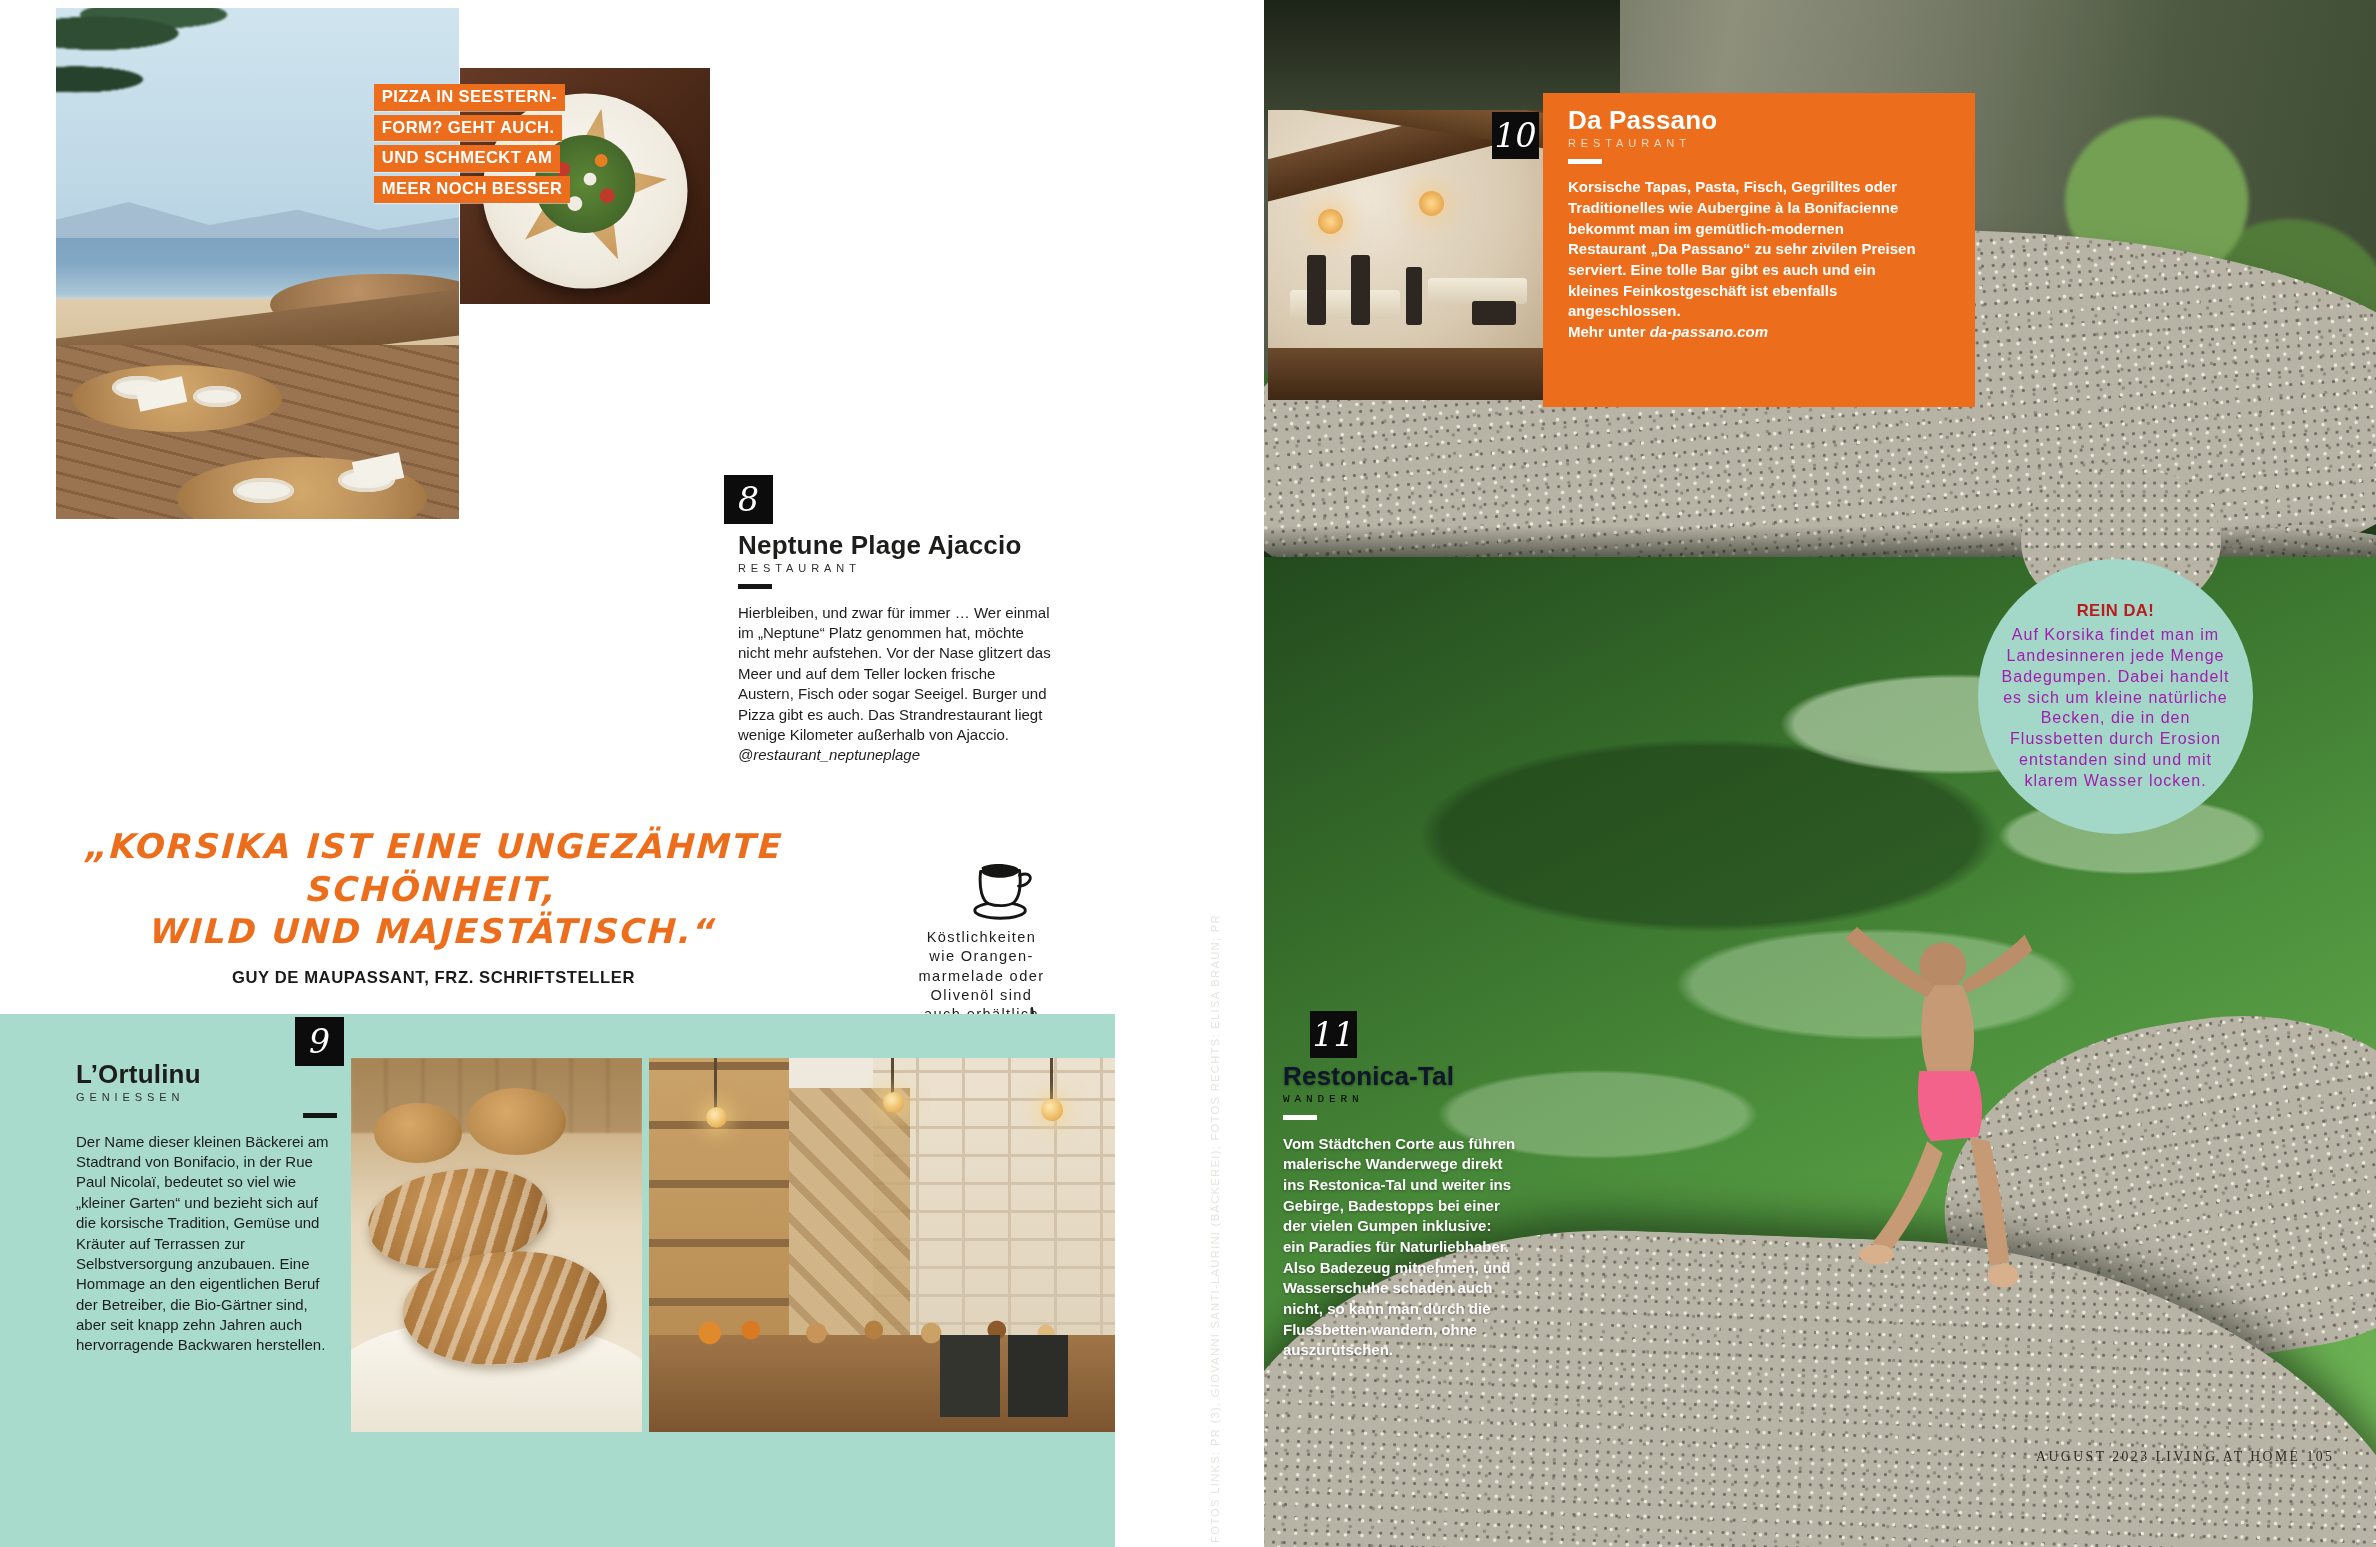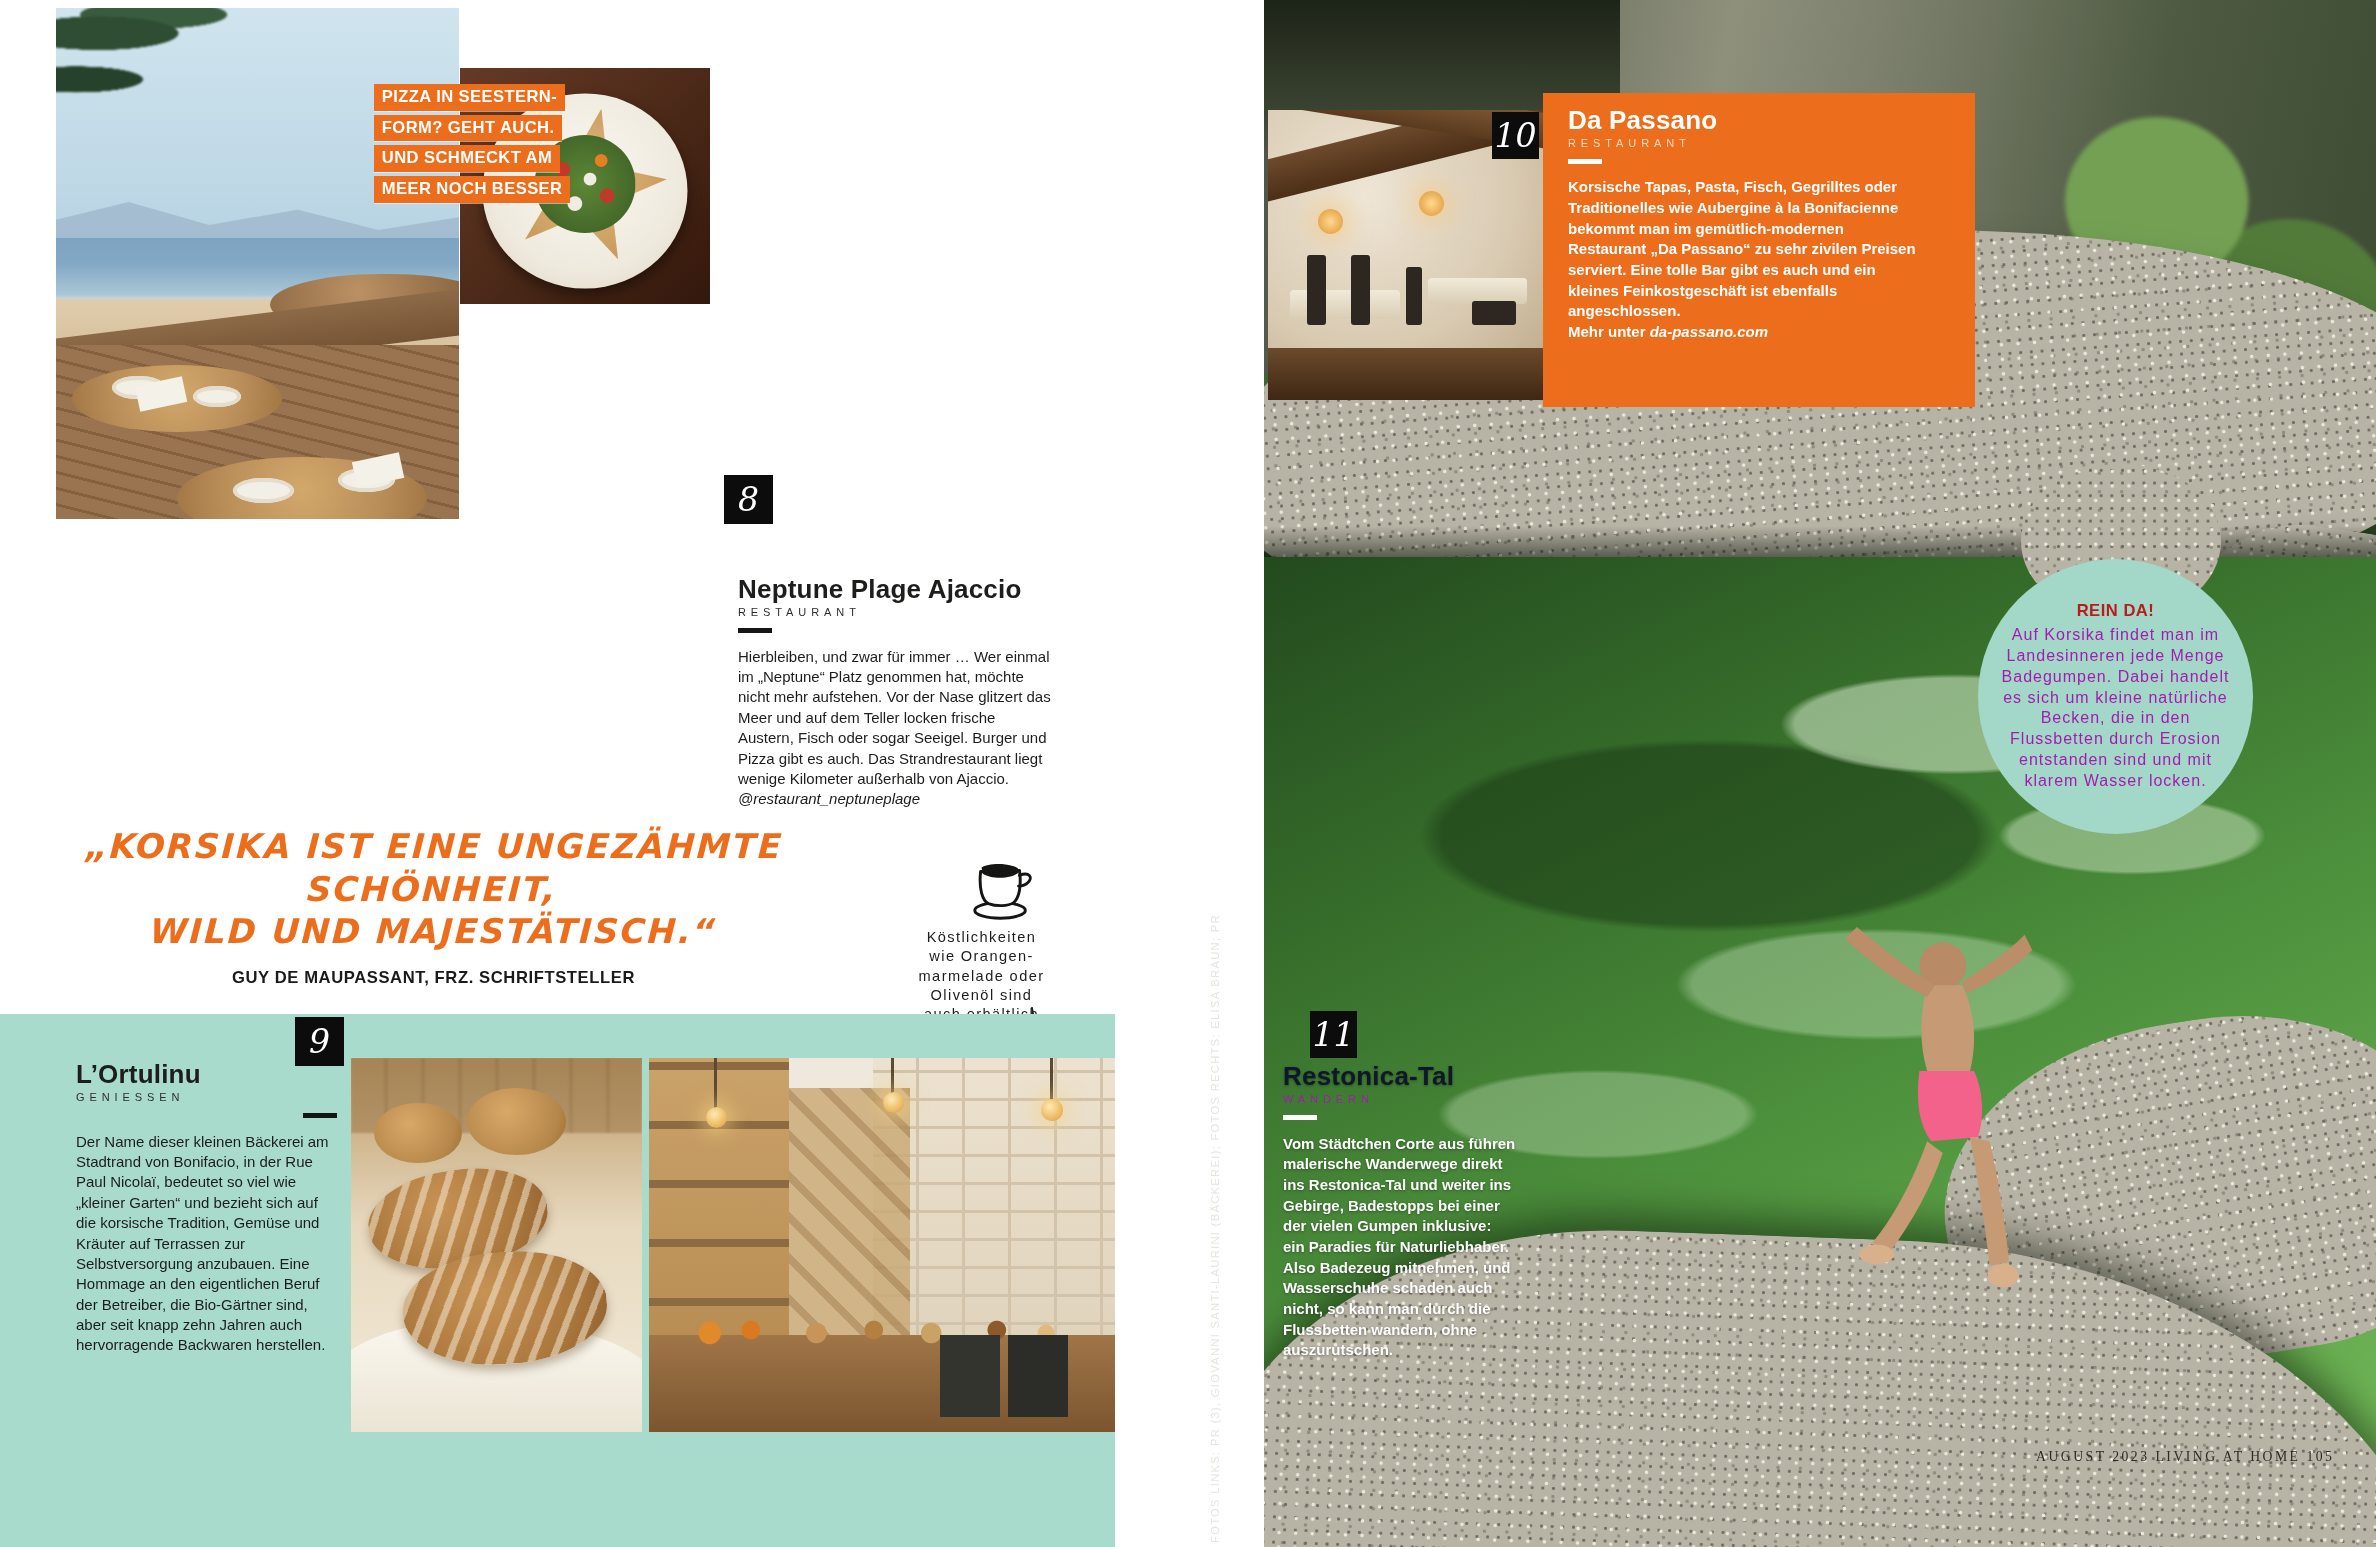--- a/index.html
+++ b/index.html
@@ -67,21 +67,21 @@
     border-radius:50%;
     background:
       radial-gradient(circle at 28% 35%,#c0392b 6.8px,transparent 7.8px),
       radial-gradient(circle at 66% 26%,#e67e22 5.9px,transparent 6.8px),
       radial-gradient(circle at 72% 62%,#c0392b 6.8px,transparent 7.8px),
       radial-gradient(circle at 40% 70%,#f0ece2 6.8px,transparent 7.8px),
       radial-gradient(circle at 55% 45%,#f0ece2 5.9px,transparent 6.8px),
       radial-gradient(circle at 20% 60%,#e67e22 4.9px,transparent 5.9px),
       radial-gradient(circle at 50% 50%,#5d8736,#45682a 70%,#39571f);}
 
-  .neptune-block{left:738px;top:532px;width:314px;margin-top:44px;}
+  .neptune-block{left:738px;top:532px;width:314px;}
   .badge-8{left:724px;top:475px;width:49px;height:49px;}
 
   .quote-wrap{left:29px;top:825px;width:809px;text-align:center;}
   .quote-line{
     font-family:"DejaVu Sans",sans-serif;font-weight:bold;font-style:italic;
     color:#ec6e1d;font-size:34px;letter-spacing:2px;line-height:1.25;transform:skewX(-3deg);}
   .quote-attr{font-weight:bold;font-size:16.6px;letter-spacing:0.6px;margin-top:15.6px;color:#1a1a18;}
 
   .cup-wrap{left:967px;top:854px;width:70px;height:70px;}
   .sidenote{left:889px;top:928px;width:185px;text-align:center;
@@ -200,21 +200,21 @@
 
   .teal-circle{left:1978px;top:559px;width:275px;height:275px;border-radius:50%;background:#a3d8c8;z-index:5;
     display:flex;flex-direction:column;align-items:center;justify-content:center;text-align:center;
     padding:17.6px;box-sizing:border-box;}
   .tc-title{font-weight:bold;font-size:16.6px;letter-spacing:0.5px;margin-bottom:3.9px;color:#b91c1c;}
   .tc-body{font-size:16px;line-height:1.3;letter-spacing:1px;color:#a21caf;width:229px;}
 
   .badge-11{left:1310px;top:1011px;width:47px;height:47px;}
   .restonica-block{left:1283px;top:1063px;width:234px;color:#fff;z-index:4;}
   .restonica-block .sec-title{color:#0f172a;text-shadow:0 1px 2.9px rgba(0,0,0,.35);}
-  .restonica-block .sec-cat{color:#a21caf;letter-spacing:4.9px;}
+  .restonica-block .sec-cat{color:#000000;letter-spacing:4.9px;font-family:Liberation Mono, monospace;}
   .restonica-block .sec-divider{background:#fff;}
   .restonica-block .sec-body{font-weight:bold;color:#fff;text-shadow:0 1px 2.9px rgba(0,0,0,.35);line-height:1.38;}
 
   .credits-vert{left:1209px;top:1543px;width:1005px;transform:rotate(-90deg);transform-origin:0 0;
     font-size:11.2px;letter-spacing:1.3px;color:#dfe4da;opacity:.9;white-space:nowrap;z-index:6;}
   .page-footer{left:2036px;top:1449px;font-family:"Liberation Serif",serif;font-size:13.7px;
     letter-spacing:2.5px;color:#2b2b28;z-index:6;}
 
   .boy-svg{position:absolute;left:542px;top:923px;width:254px;height:419px;}
 </style>

